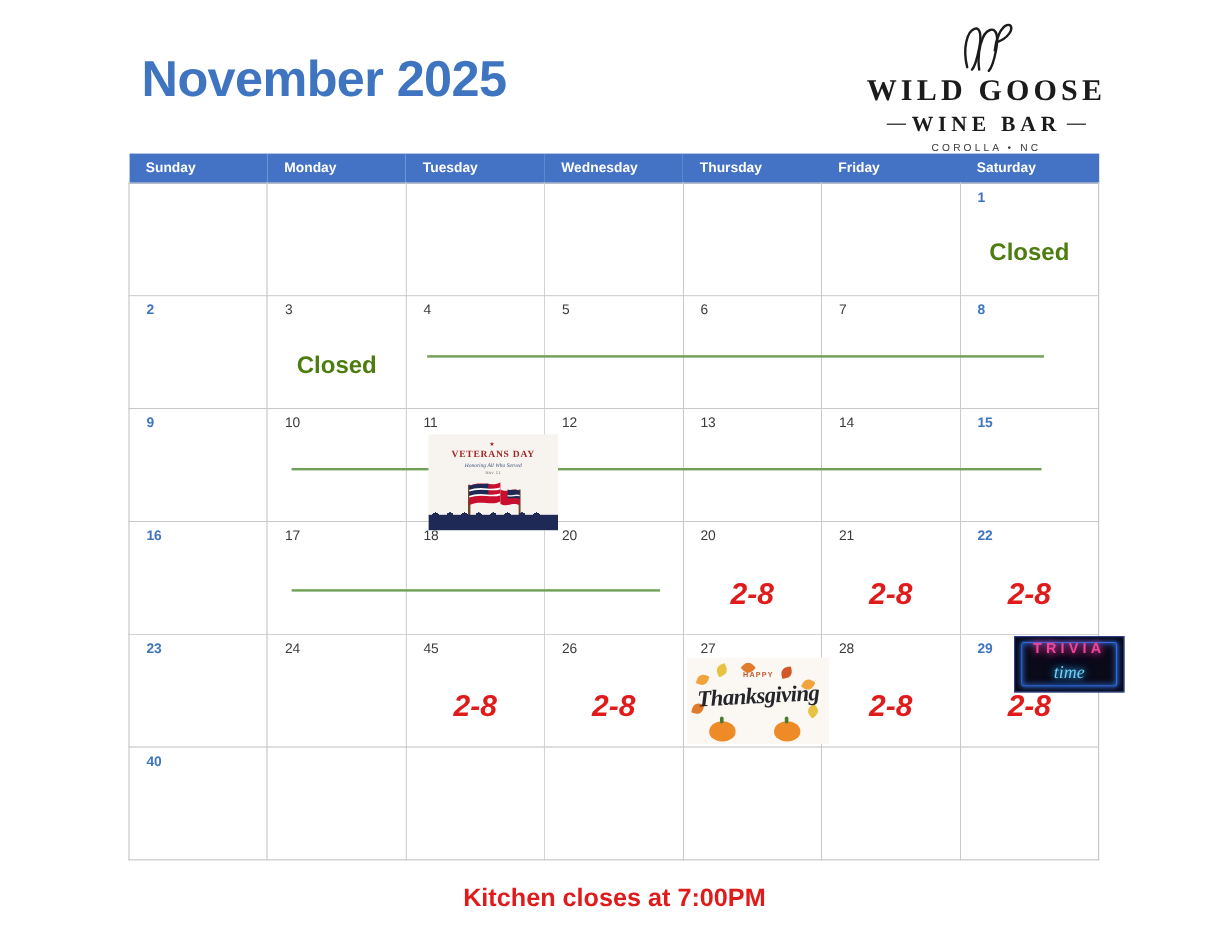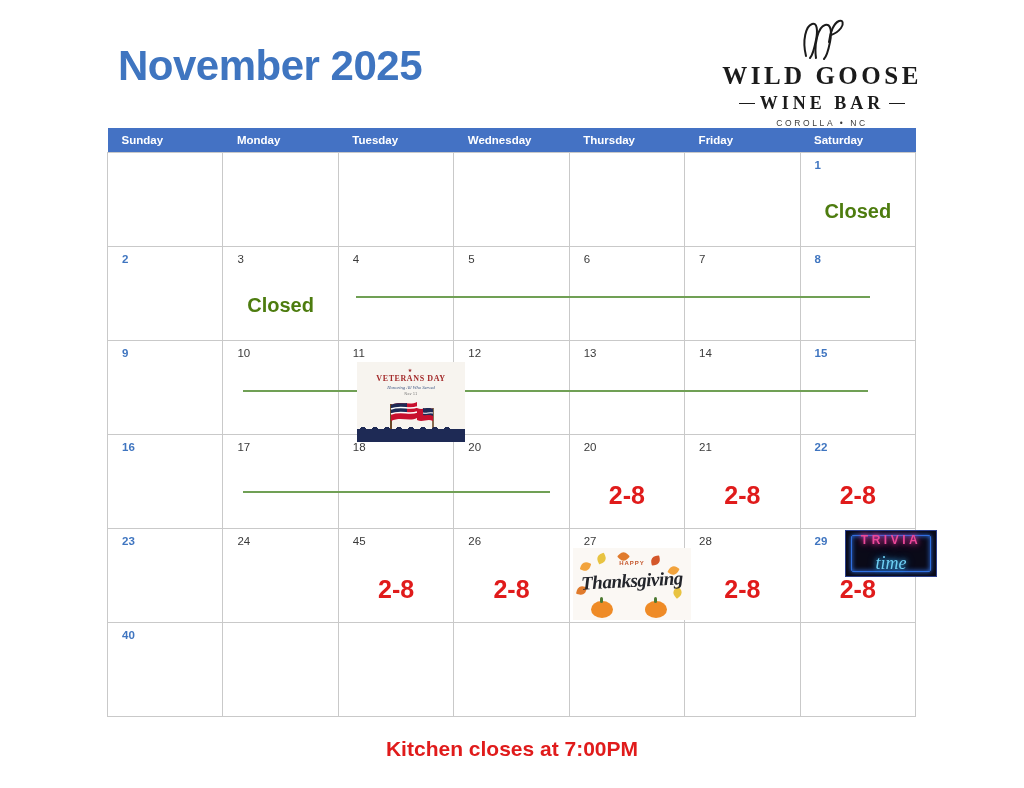--- a/index.html
+++ b/index.html
@@ -117,21 +117,21 @@
 
   .cell-note {
     position: absolute;
     left: 0; right: 0; top: 48px;
     text-align: center;
     font-size: 20px;
     font-weight: bold;
     line-height: 1;
   }
   .cell-note.closed { color: #4d7c0f; font-size: 20px; }
-  .cell-note.hours  { color: #E01B1B; font-size: 25px; }
+  .cell-note.hours  { color: #E01B1B; font-size: 25px; font-style: italic; }
 
   
   .rule-overlay {
     position: absolute;
     height: 2px;
     background: #70A055;
     z-index: 3;
   }
 
   
@@ -274,21 +274,21 @@
     letter-spacing: 3.5px;
     color: #ec4899;
     text-shadow: 0 0 5px #E0379F, 0 0 9px #c02080;
   }
   .trivia-time {
     position: absolute;
     left: 0; right: 0; top: 22px;
     text-align: center;
     font-family: "Liberation Serif", serif;
     font-style: italic;
-    font-size: 18px;
+    font-size: 15px;
     color: #6FD0F5;
     text-shadow: 0 0 5px #3AA8E8, 0 0 9px #1f7ec0;
   }
 
   
   .footer-note {
     position: absolute;
     left: 0; right: 0;
     top: 737px;
     text-align: center;

